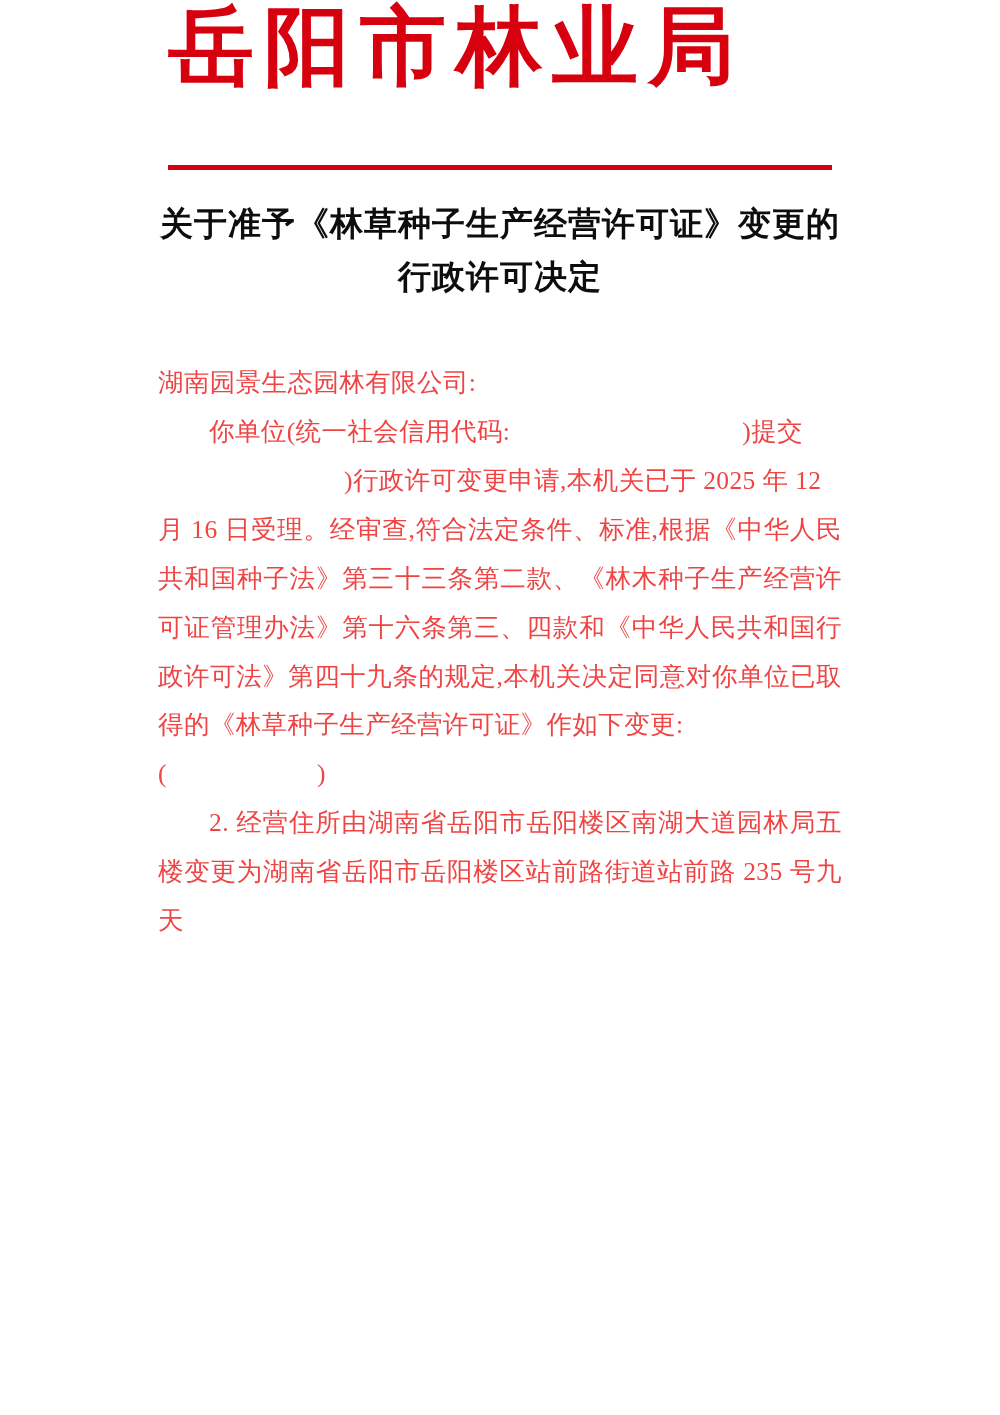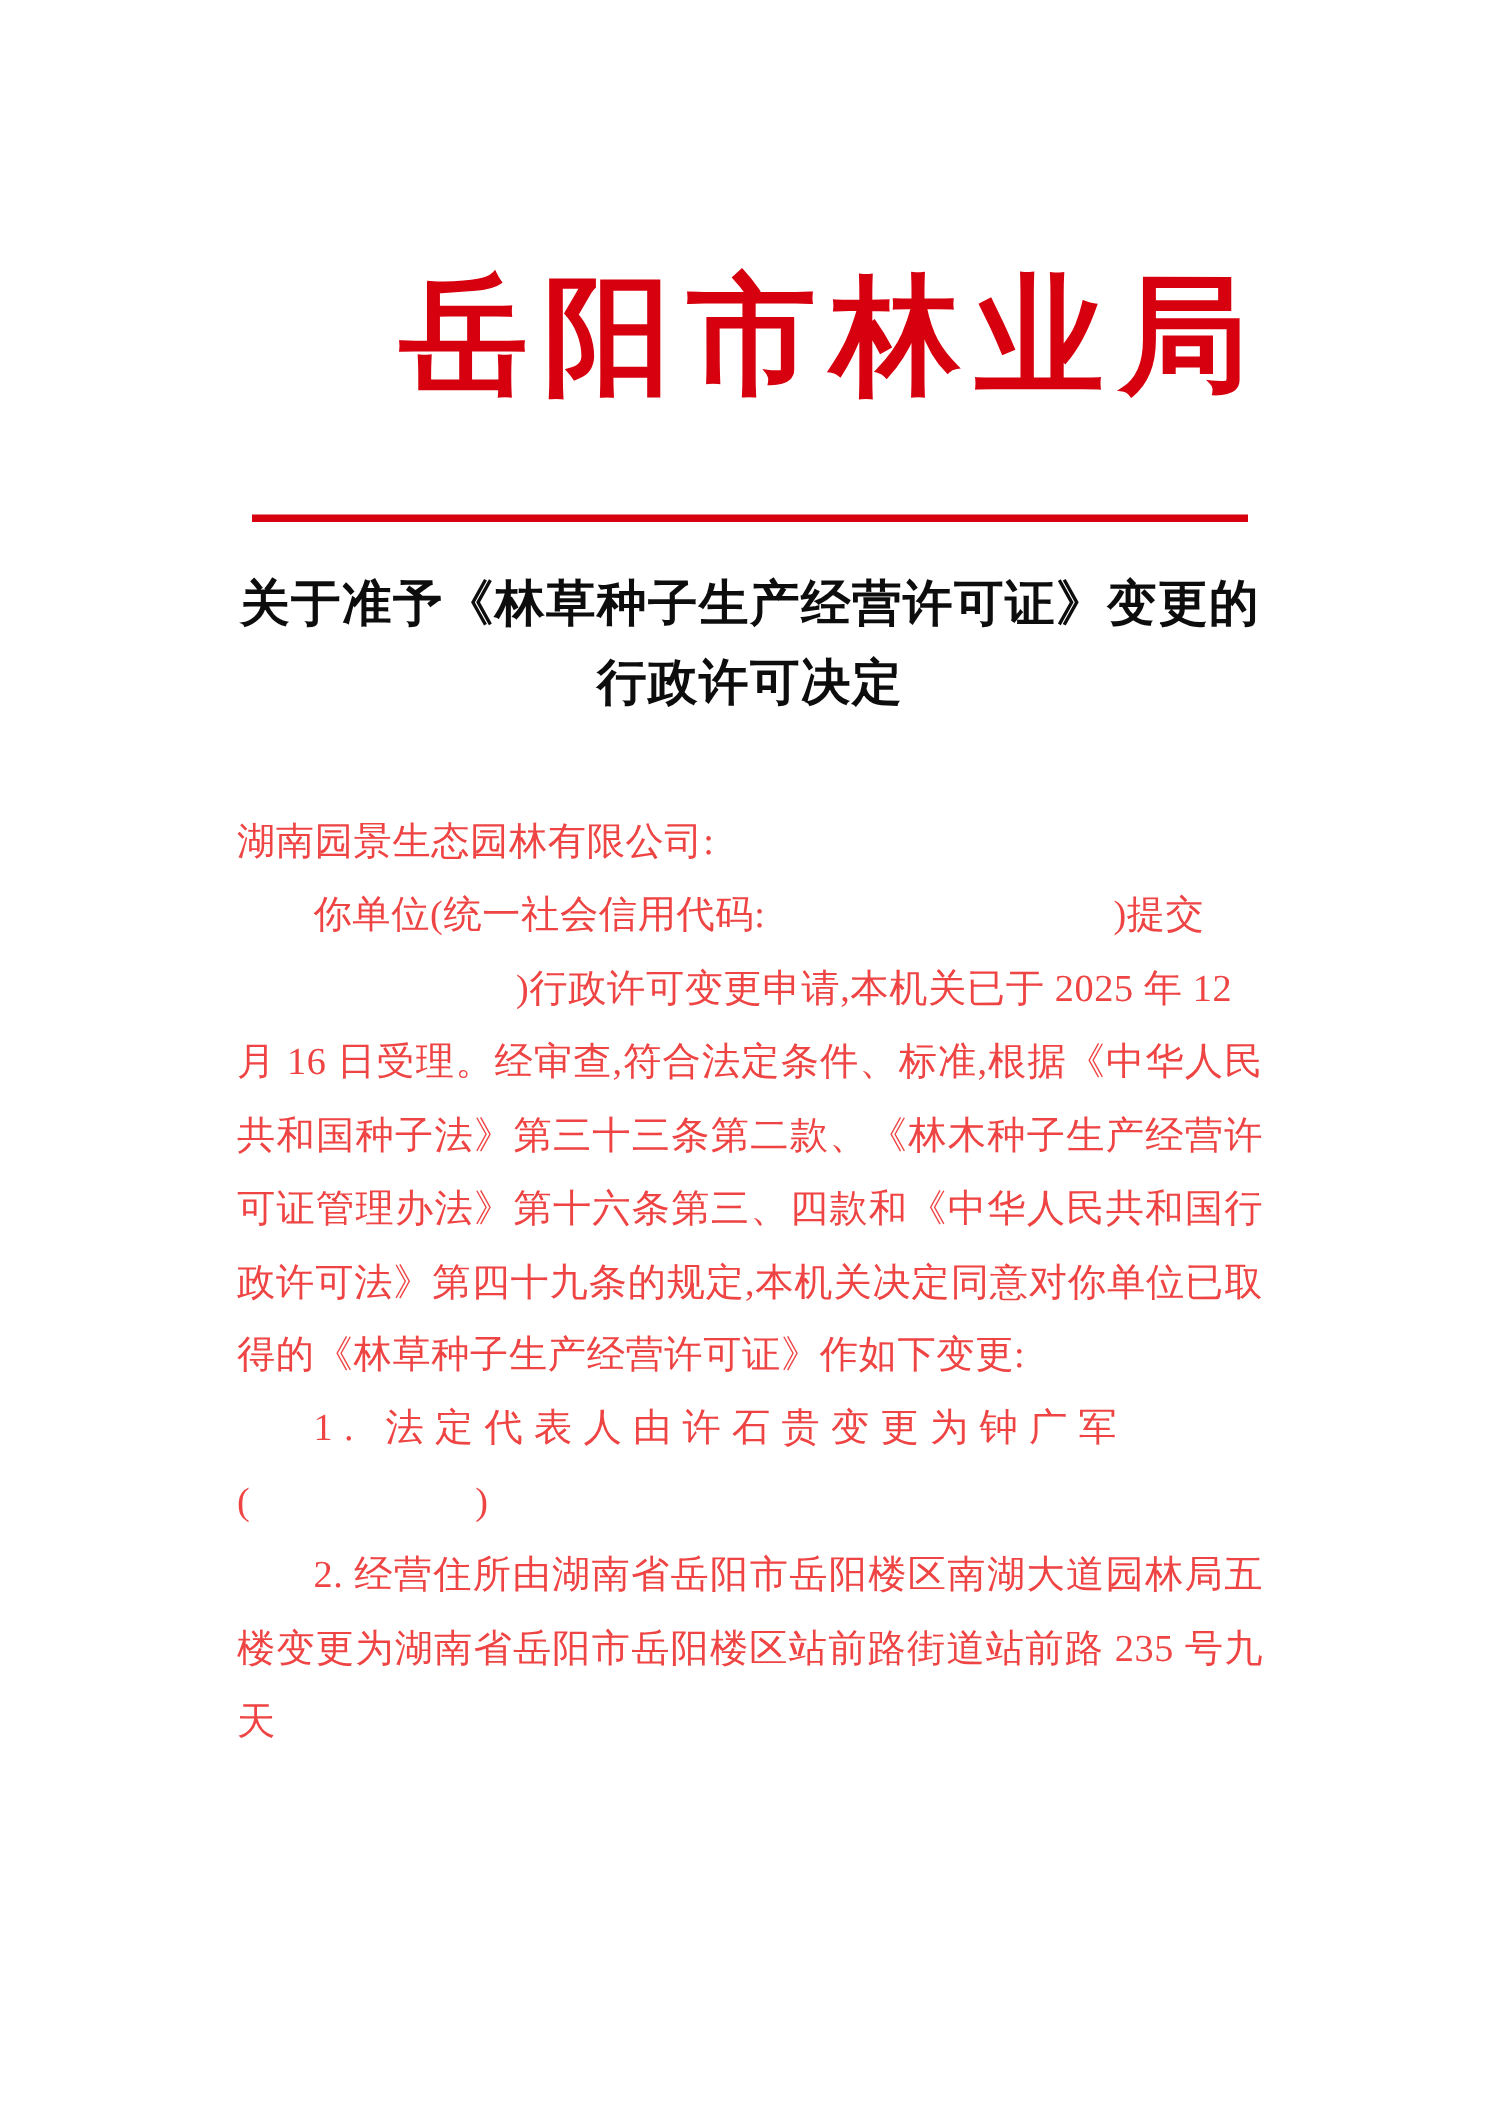--- a/index.html
+++ b/index.html
@@ -19,22 +19,21 @@
   .page {
     position: relative;
     width: 1000px;
     height: 1415px;
     box-sizing: border-box;
     padding: 0 158px;
   }
 
   
   .masthead {
-    text-align: right;
-    padding-top: 178px;
+    text-align: left;
   }
   .masthead-title {
     color: #d7000f;
     font-family: "DejaVu Serif", "Liberation Serif", serif;
     font-weight: 700;
     font-size: 86px;
     letter-spacing: 10px;
     line-height: 1.08;
     text-indent: 10px;
     white-space: nowrap;
@@ -133,21 +132,20 @@
       <span>你单位(统一社会信用代码:</span><span class="blank-inline"></span><span>)提交</span>
     </p>
 
 
     <p class="para no-indent">
       <span class="blank-inline medium"></span><span>)行政许可变更申请,本机关已于 2025 年 12</span>
     </p>
 
     <p class="para no-indent">月 16 日受理。经审查,符合法定条件、标准,根据《中华人民共和国种子法》第三十三条第二款、《林木种子生产经营许可证管理办法》第十六条第三、四款和《中华人民共和国行政许可法》第四十九条的规定,本机关决定同意对你单位已取得的《林草种子生产经营许可证》作如下变更:</p>
 
-    <p class="para item-line">1. 法定代表人由许石贵变更为钟广军</p>
 
     <p class="para no-indent">
       <span>(</span><span class="blank-inline short"></span><span>)</span>
     </p>
 
     <p class="para">2. 经营住所由湖南省岳阳市岳阳楼区南湖大道园林局五楼变更为湖南省岳阳市岳阳楼区站前路街道站前路 235 号九天</p>
 
   </div>
 </div>
 

